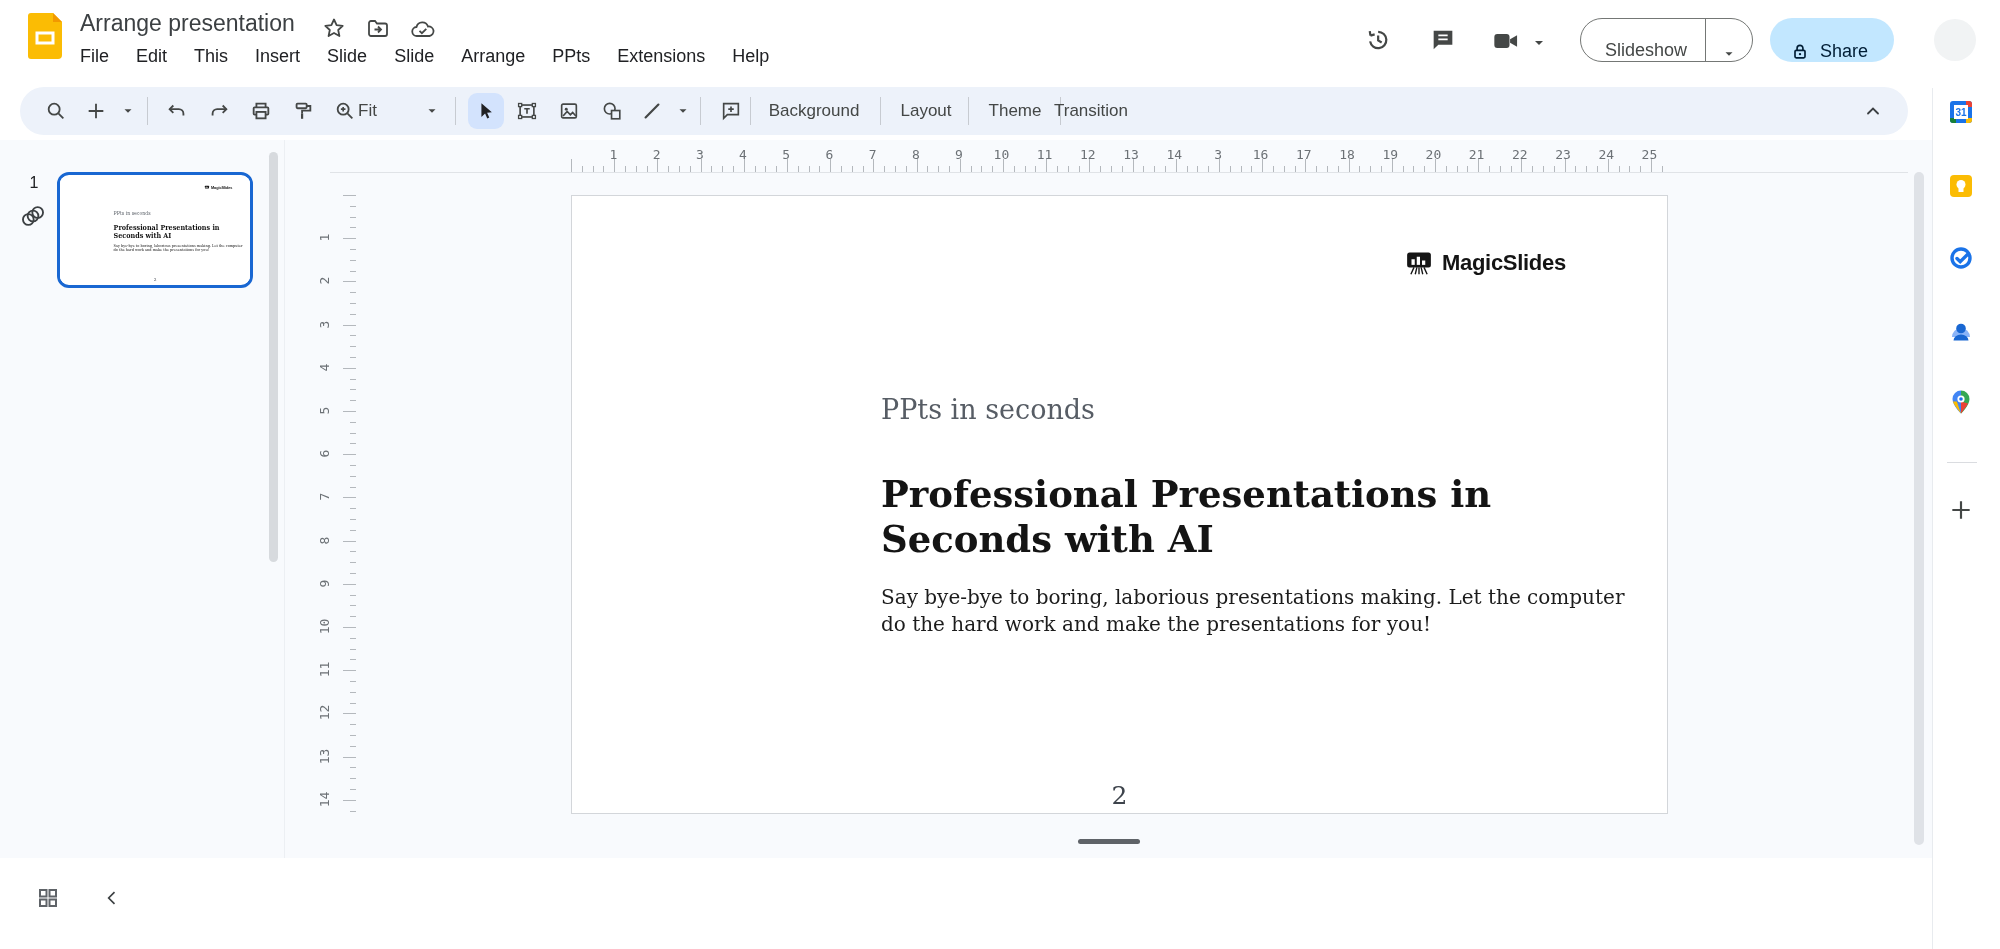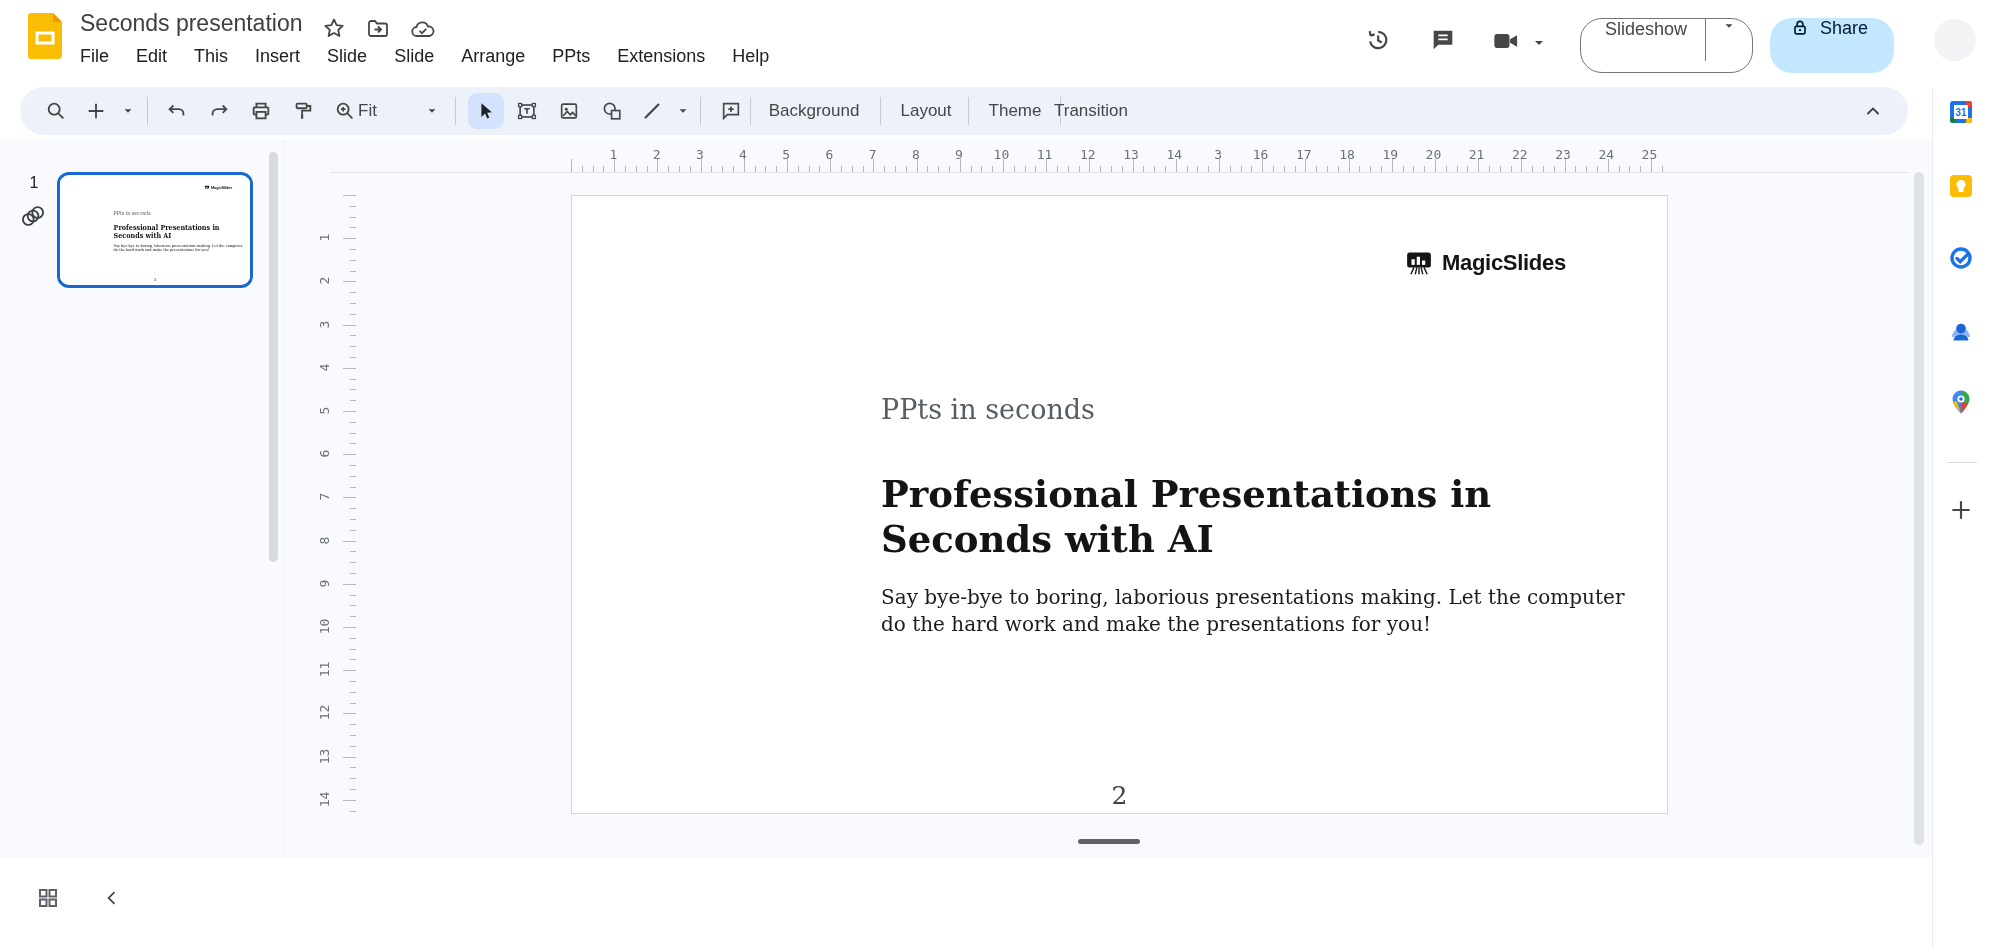--- a/index.html
+++ b/index.html
@@ -6,21 +6,21 @@
   body{font-family:"Liberation Sans",sans-serif;background:#fff;}
   .app{position:relative;width:2000px;height:949px;background:#fff;overflow:hidden;}
   .abs{position:absolute;}
   svg{display:block;}
 
   
   .doc-title{font-size:23px;color:#3c4043;white-space:nowrap;}
   .menu-bar{display:flex;gap:23px;align-items:center;}
   .menu-item{font-size:18px;color:#202124;padding:2px 2px;border-radius:6px;cursor:pointer;}
   .hdr-icon{color:#444746;}
-  .pill-btn{display:flex;align-items:flex-start;box-sizing:border-box;height:55px;border-radius:22px;font-size:18px;color:#444746;}
+  .pill-btn{display:flex;align-items:flex-end;box-sizing:border-box;height:44px;border-radius:22px;font-size:18px;color:#444746;}
   .slideshow{border:1px solid #747775;background:#fff;}
   .slideshow .lbl{padding:0 18px 0 24px;}
   .slideshow .sep{width:1px;height:42px;background:#747775;}
   .slideshow .car{width:46px;display:flex;justify-content:center;}
   .share{background:#c2e7ff;color:#001d35;gap:10px;padding:0 26px 0 20px;font-weight:500;}
   .avatar{width:42px;height:42px;border-radius:50%;background:#f1f3f4;}
 
   
   .toolbar{left:20px;top:87px;width:1888px;height:48px;border-radius:24px;background:#edf2fa;}
   .tb-i{position:absolute;top:99px;width:24px;height:24px;color:#444746;display:flex;align-items:center;justify-content:center;}
@@ -67,21 +67,21 @@
 <div class="app">
 
   <div class="abs" style="left:28px;top:13px;width:34px;height:46px;">
     <svg width="34" height="46" viewBox="0 0 34 46">
       <path d="M3 0 h22 l9 9 v33 a4 4 0 0 1 -4 4 H3 a3 3 0 0 1 -3 -3 V3 a3 3 0 0 1 3 -3 z" fill="#fbbc04"></path>
       <path d="M25 0 l9 9 h-9 z" fill="#f29900"></path>
       <rect x="9" y="20" width="16" height="10" fill="none" stroke="#fff" stroke-width="3"></rect>
     </svg>
   </div>
 
-  <div class="abs doc-title" style="left:80px;top:10px;">Seconds presentation</div>
+  <div class="abs doc-title" style="left:80px;top:10px;">Arrange presentation</div>
 
   <div class="abs hdr-icon" style="left:322px;top:16px;">
     <svg width="24" height="24" viewBox="0 0 24 24">
         <path d="M12 3.5 l2.6 5.6 6.1 .7 -4.5 4.2 1.2 6 -5.4-3 -5.4 3 1.2-6 -4.5-4.2 6.1-.7 z" fill="none" stroke="currentColor" stroke-width="1.8" stroke-linejoin="round"></path>
       </svg>
   </div>
   <div class="abs hdr-icon" style="left:366px;top:17px;">
     <svg width="24" height="24" viewBox="0 0 24 24">
         <path d="M3 6 a2 2 0 0 1 2-2 h4 l2 2.5 H19 a2 2 0 0 1 2 2 V17 a2 2 0 0 1 -2 2 H5 a2 2 0 0 1 -2-2 z" fill="none" stroke="currentColor" stroke-width="1.8"></path>
         <path d="M8.5 12.5 h6 M12 9.5 l3 3 -3 3" fill="none" stroke="currentColor" stroke-width="1.8"></path>

